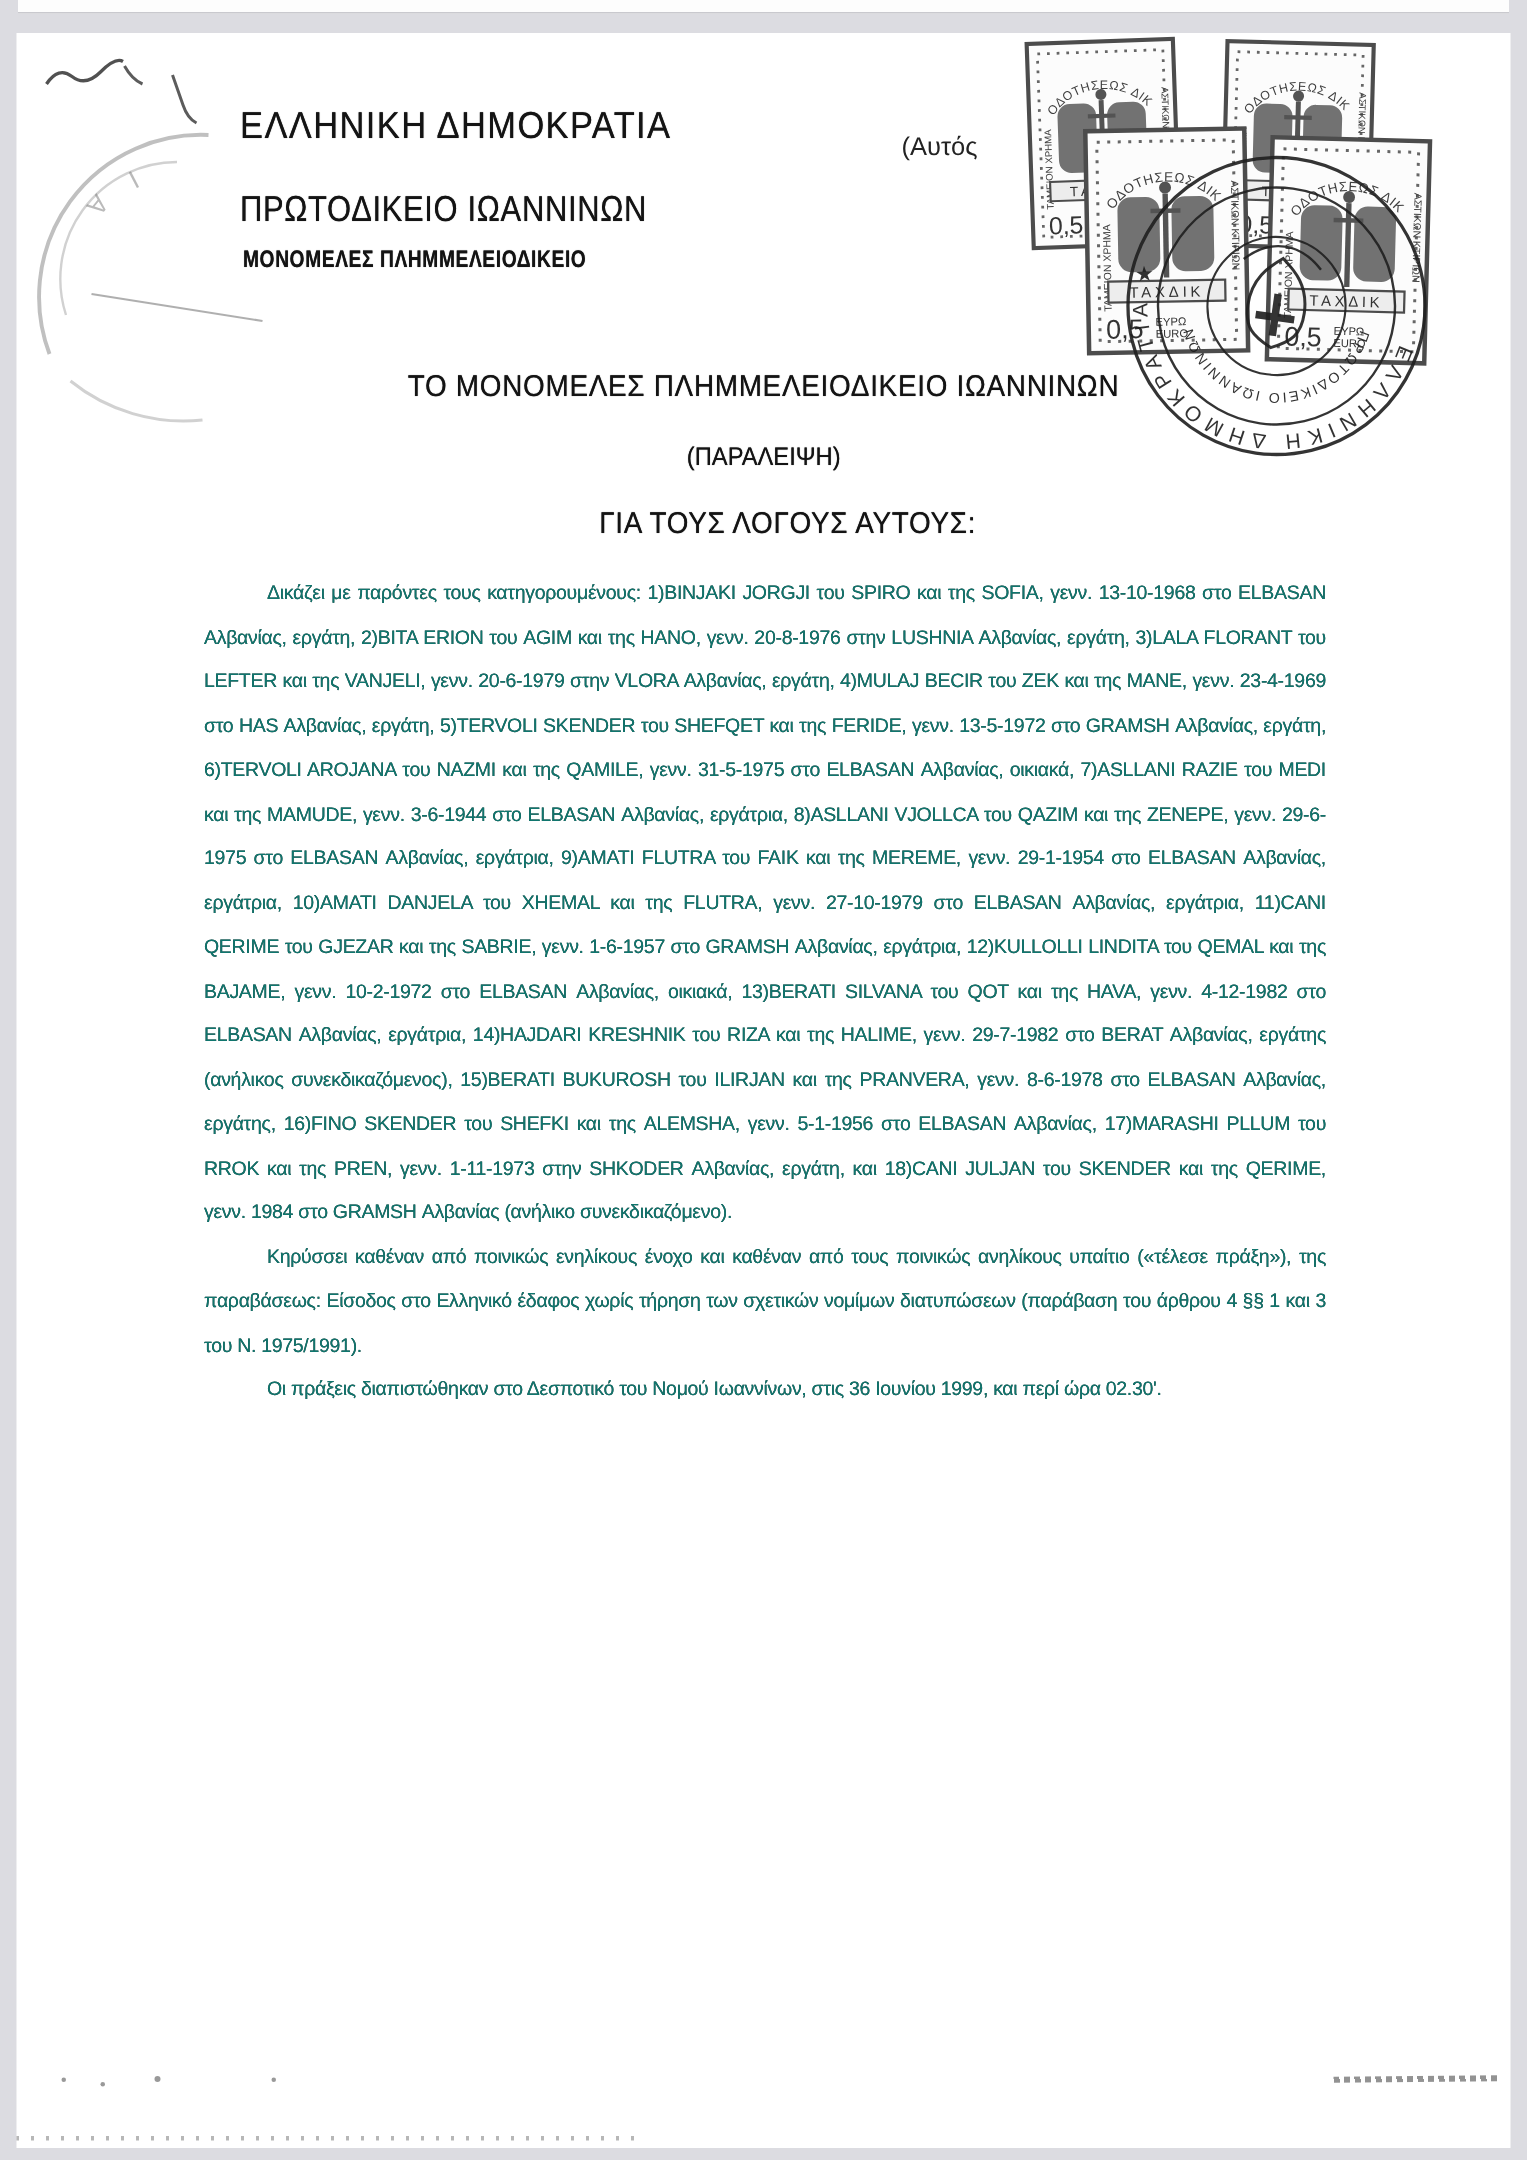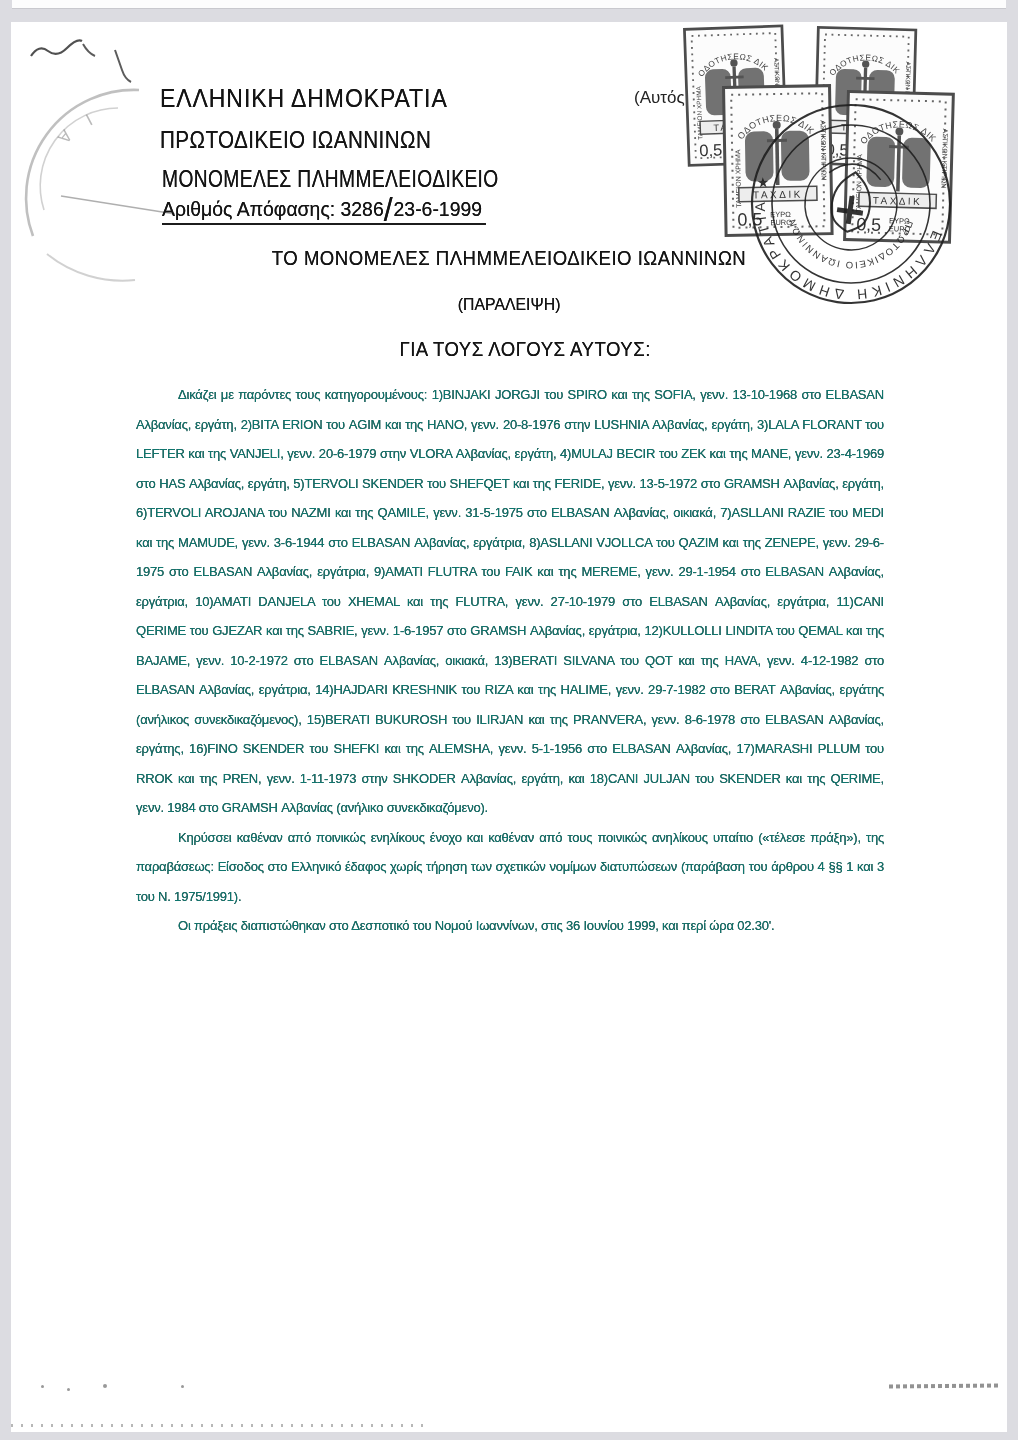--- a/index.html
+++ b/index.html
@@ -14,33 +14,33 @@
     position:absolute;top:0;left:12px;right:12px;height:8px;
     background:#fdfdfd;border-bottom:1px solid #c9c9ce;
   }
   .page{
     position:absolute;top:22px;left:11px;right:11px;height:1410px;
     background:#ffffff;
   }
   
   .hdr{position:absolute;white-space:nowrap;color:#141414;text-shadow:0 0 .5px #222;}
   .hdr .sx{display:inline-block;transform-origin:left center;}
-  .h1{left:149px;top:62px;font-size:25px;letter-spacing:1px;}
+  .h1{left:149px;top:48px;font-size:25px;letter-spacing:1px;}
   .h1 .sx{transform:scaleX(.92);}
   .h2{left:149px;top:104px;font-size:24px;letter-spacing:.5px;}
   .h2 .sx{transform:scaleX(.86);}
-  .h3{left:151px;top:143px;font-size:24px;letter-spacing:.5px;}
+  .h3{left:151px;top:143px;font-size:16px;letter-spacing:.5px;font-weight:bold;}
   .h3 .sx{transform:scaleX(.80);}
   .h4{left:151px;top:176px;font-size:20px;}
   .h4 .underl{
     display:inline-block;border-bottom:2.5px solid #1c1c1c;padding:0 4px 2px 0;
     transform:scaleX(.97);transform-origin:left center;
   }
   .big-slash{font-size:33px;line-height:0;vertical-align:-5px;margin:0 1px 0 0;}
-  .annot{position:absolute;left:623px;top:66px;font-size:17px;color:#232323;}
+  .annot{position:absolute;left:590px;top:66px;font-size:17px;color:#232323;}
   
   .center{position:absolute;left:0;right:0;text-align:center;white-space:nowrap;
           color:#141414;text-shadow:0 0 .5px #222;}
   .center .sx{display:inline-block;transform:scaleX(.93);transform-origin:center;}
   .t-court{top:225px;font-size:20px;letter-spacing:.5px;}
   .t-omit{top:273px;font-size:17px;text-decoration:underline;}
   .t-reasons{top:316px;font-size:20px;letter-spacing:.5px;padding-left:32px;}
   
   .bodytext{
     position:absolute;left:125px;top:358px;width:748px;
@@ -83,25 +83,20 @@
   </svg>
 
   <div class="hdr h1">
     <span class="sx">ΕΛΛΗΝΙΚΗ ΔΗΜΟΚΡΑΤΙΑ</span>
   </div>
   <div class="hdr h2">
     <span class="sx">ΠΡΩΤΟΔΙΚΕΙΟ ΙΩΑΝΝΙΝΩΝ</span>
   </div>
   <div class="hdr h3">
     <span class="sx">ΜΟΝΟΜΕΛΕΣ ΠΛΗΜΜΕΛΕΙΟΔΙΚΕΙΟ</span>
-  </div>
-  <div class="hdr h4">
-    <span class="underl">
-      <span>Αριθμός Απόφασης: </span><span>3286</span><span class="big-slash">/</span><span>23-6-1999</span>
-    </span>
   </div>
   <div class="annot">(Αυτός</div>
 
   <svg class="stamps-svg" width="352" height="342" viewBox="0 0 352 342">
     <defs>
       <path id="fsarc" d="M18,56 A42 38 0 0 1 92,56"></path>
       <g id="fs">
         <rect x="1.5" y="1.5" width="106" height="148" fill="#fcfcfc" stroke="#3d3d3d" stroke-width="3"></rect>
         <rect x="9" y="9" width="91" height="133" fill="none" stroke="#5a5a5a" stroke-width="2" stroke-dasharray="2 5"></rect>
         <text font-size="9" fill="#2f2f2f" letter-spacing=".5">

